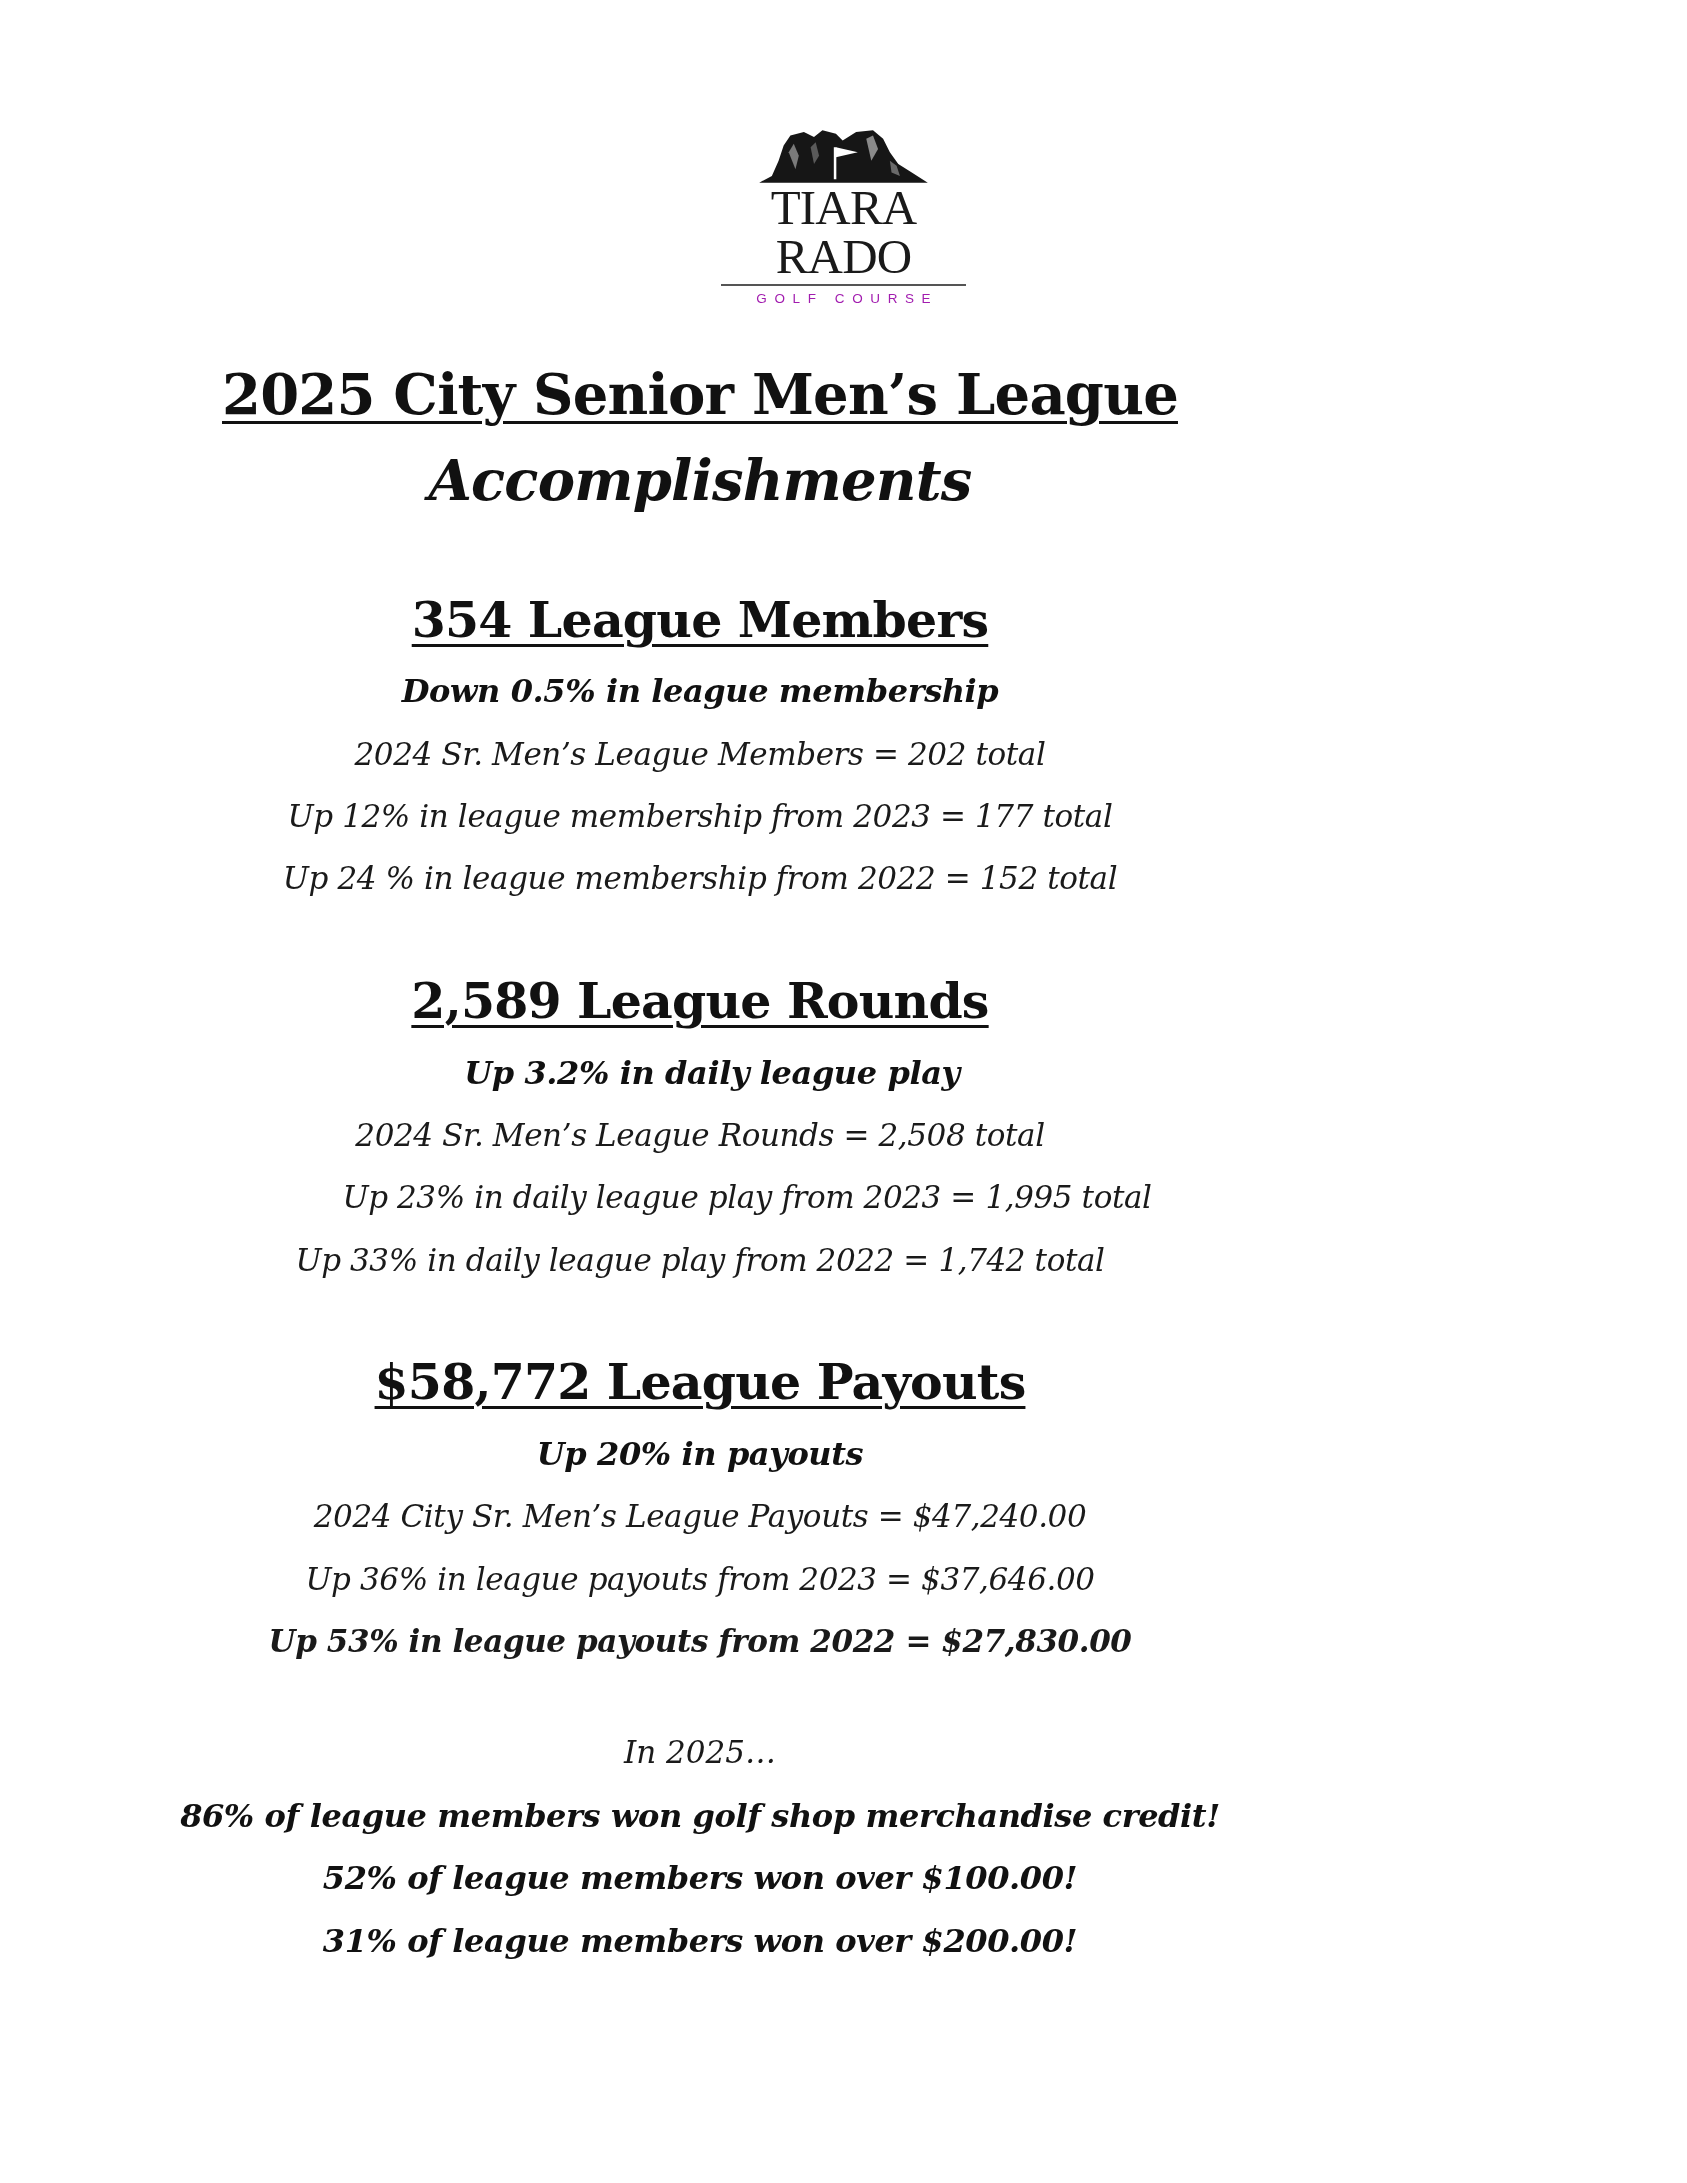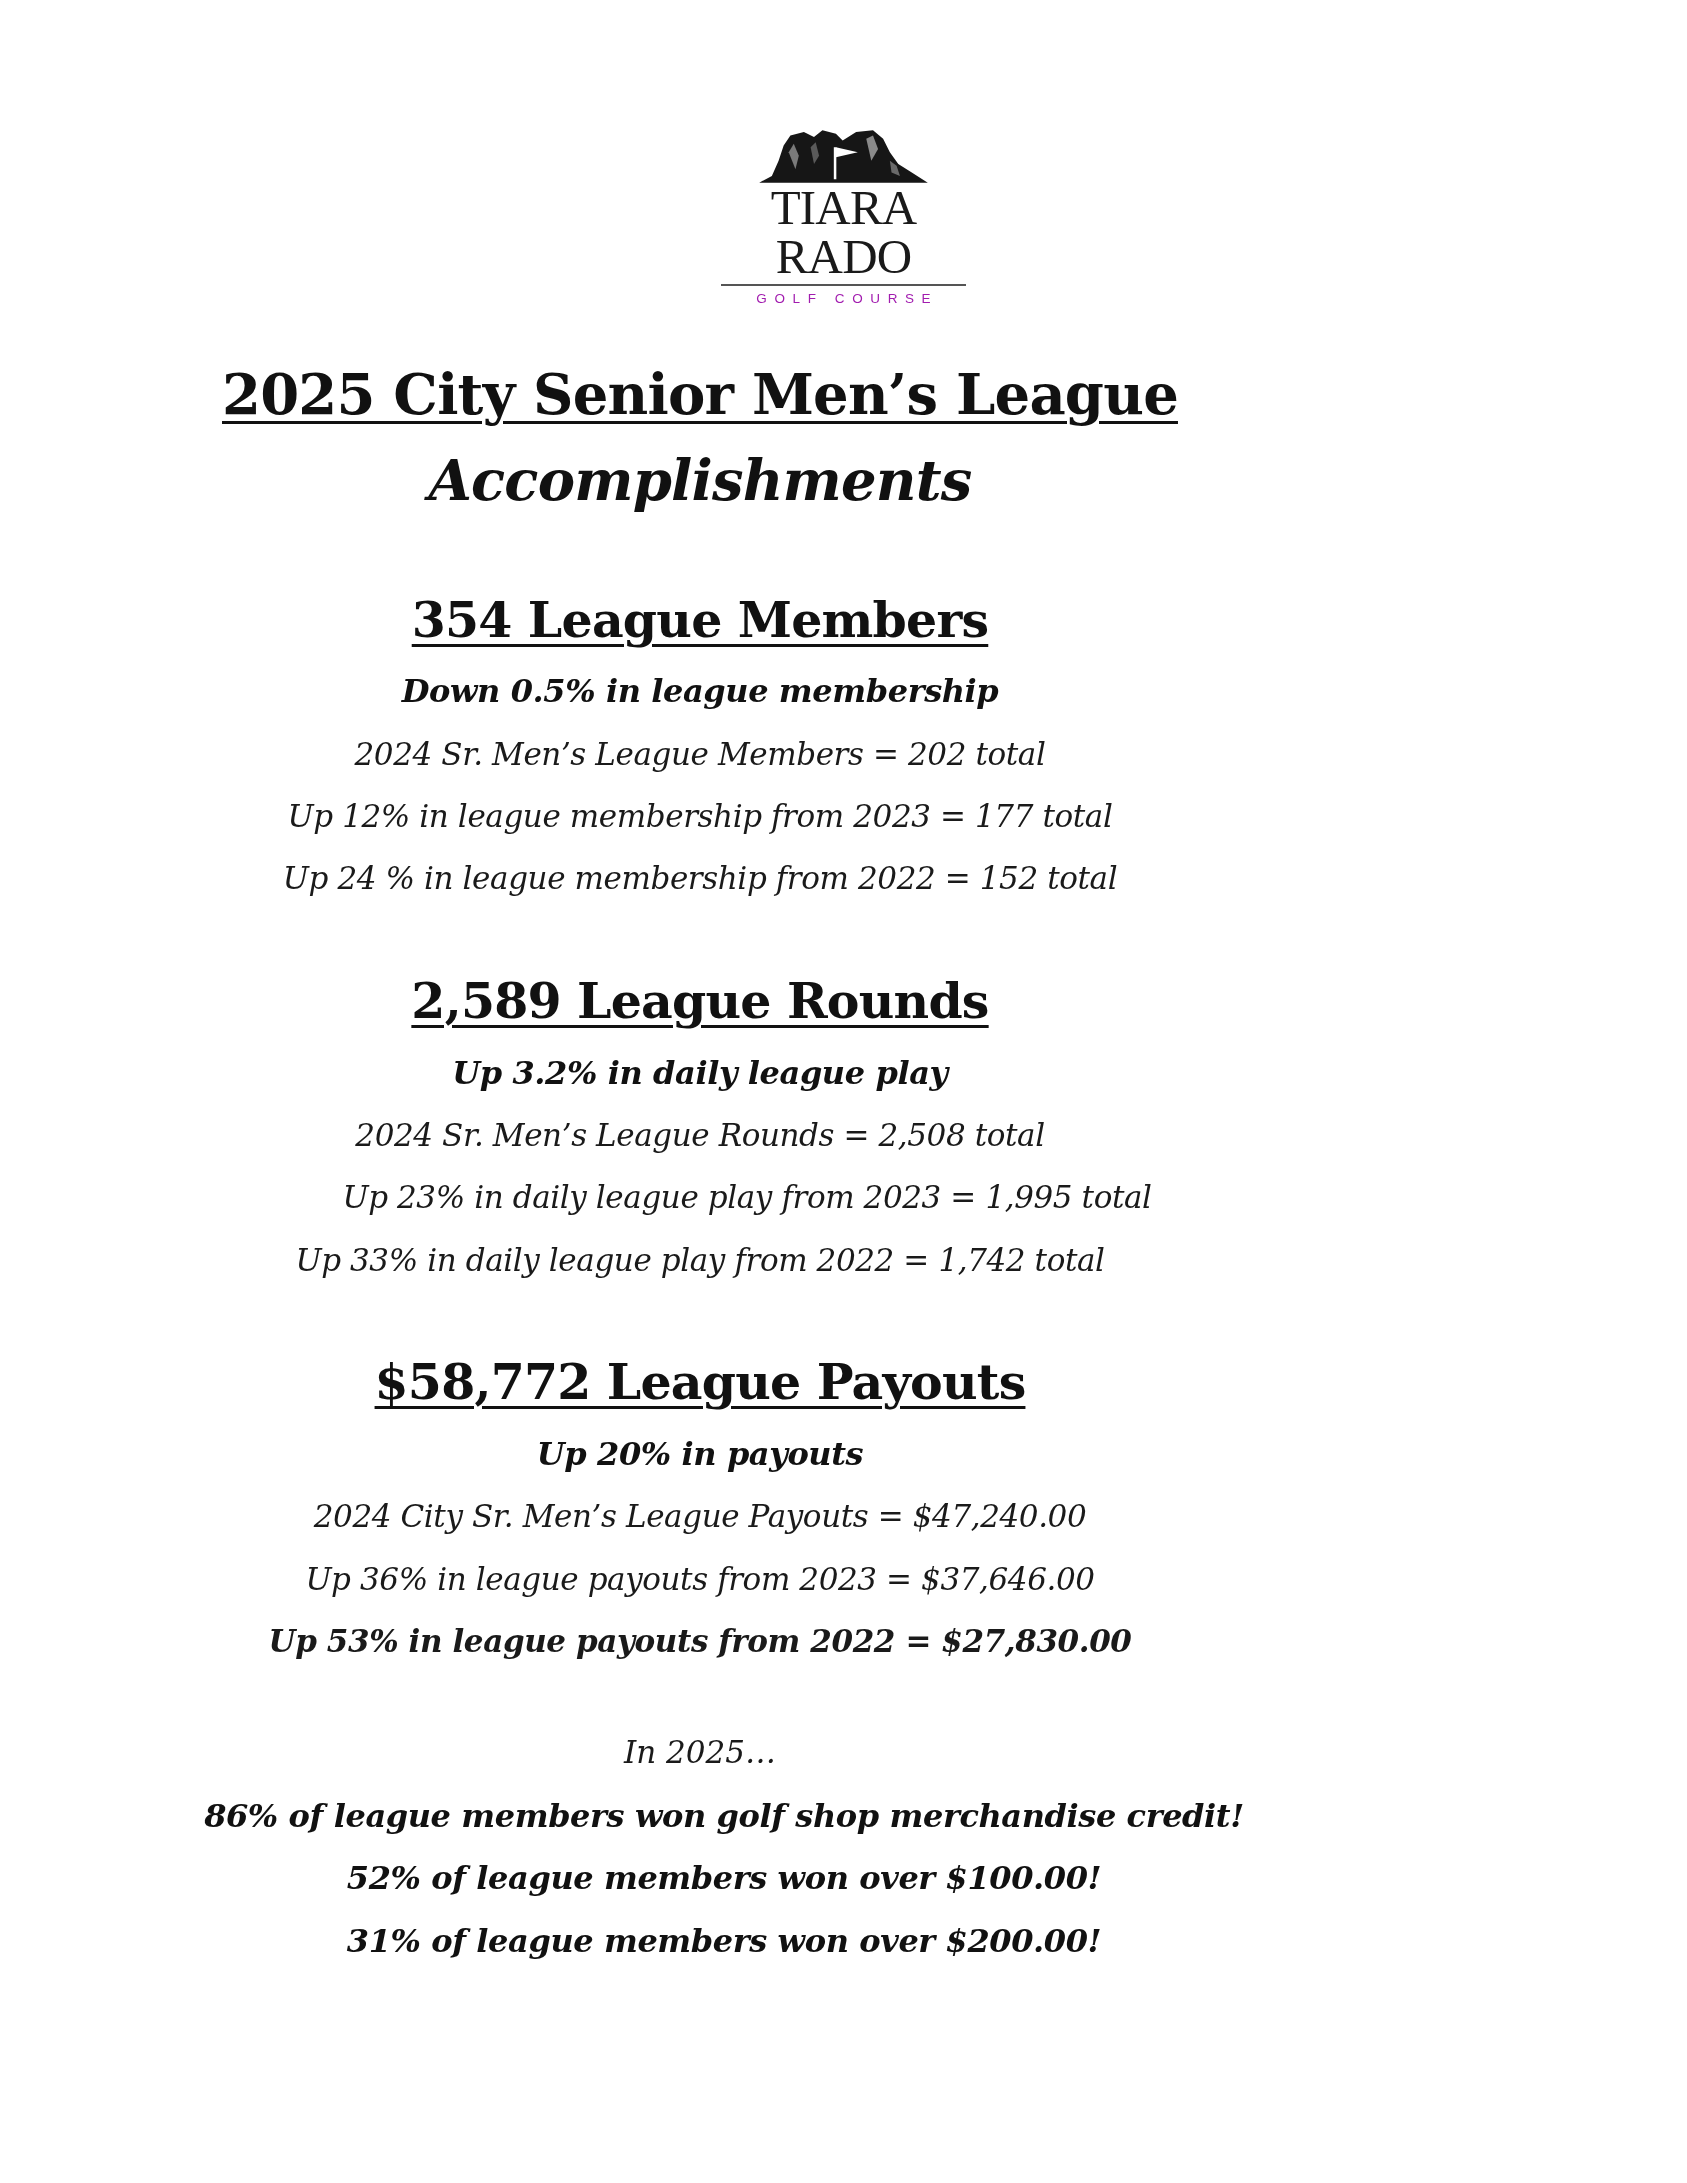--- a/index.html
+++ b/index.html
@@ -96,21 +96,20 @@
     .closing-intro {
       font-size: 31px;
       font-style: italic;
       color: #1a1a1a;
     }
     .closing-bold {
       font-size: 32px;
       font-weight: bold;
       font-style: italic;
       letter-spacing: -0.4px;
-      padding-left: 24px;
     }
   </style>
 </head>
 <body>
 
 <div class="page">
 
   <div class="logo">
     <svg width="177" height="59" viewBox="0 0 210 70">
       <path d="M5 66 L20 58 L28 40 L34 22 L42 10 L58 6 L70 12 L80 4 L96 8 L104 16 L120 6 L140 4 L152 14 L160 30 L170 44 L186 54 L205 66 Z" fill="#161616"></path>
@@ -128,21 +127,21 @@
   <div class="center title-1">2025 City Senior Men’s League</div>
   <div class="center title-2">Accomplishments</div>
 
   <div class="center section-head" style="top:591px;">354 League Members</div>
   <div class="center section-sub" style="top:672px;">Down 0.5% in league membership</div>
   <div class="center section-line" style="top:736px;">2024 Sr. Men’s League Members = 202 total</div>
   <div class="center section-line" style="top:798px;">Up 12% in league membership from 2023 = 177 total</div>
   <div class="center section-line" style="top:860px;">Up 24 % in league membership from 2022 = 152 total</div>
 
   <div class="center section-head" style="top:972px;">2,589 League Rounds</div>
-  <div class="center section-sub" style="top:1054px;">Up 3.2% in daily league play</div>
+  <div class="center section-sub" style="top:1054px;padding-left:12px;">Up 3.2% in daily league play</div>
   <div class="center section-line" style="top:1117px;">2024 Sr. Men’s League Rounds = 2,508 total</div>
   <div class="center section-line" style="top:1179px;margin-left:47px;">Up 23% in daily league play from 2023 = 1,995 total</div>
   <div class="center section-line" style="top:1242px;">Up 33% in daily league play from 2022 = 1,742 total</div>
 
   <div class="center section-head" style="top:1353px;">$58,772 League Payouts</div>
   <div class="center section-sub" style="top:1435px;">Up 20% in payouts</div>
   <div class="center section-line" style="top:1498px;">2024 City Sr. Men’s League Payouts = $47,240.00</div>
   <div class="center section-line" style="top:1561px;">Up 36% in league payouts from 2023 = $37,646.00</div>
   <div class="center section-line" style="top:1623px;font-weight:bold;">Up 53% in league payouts from 2022 = $27,830.00</div>
 

